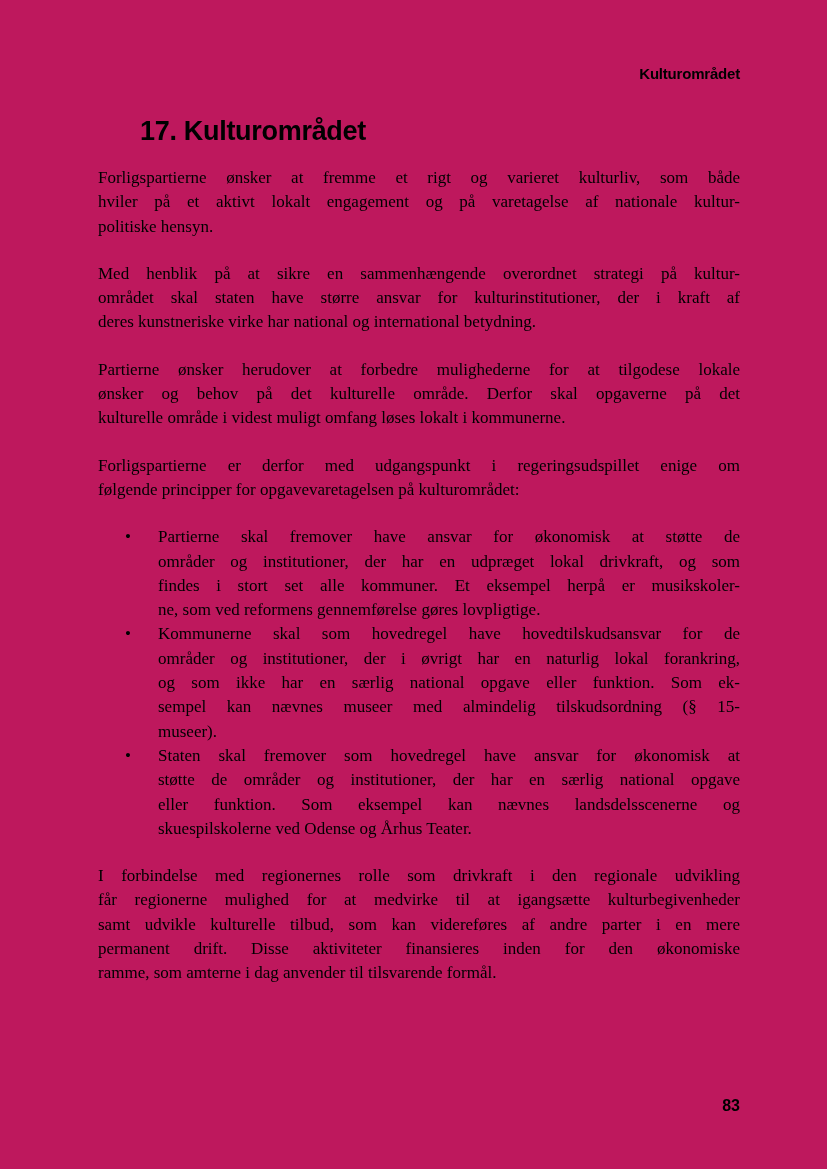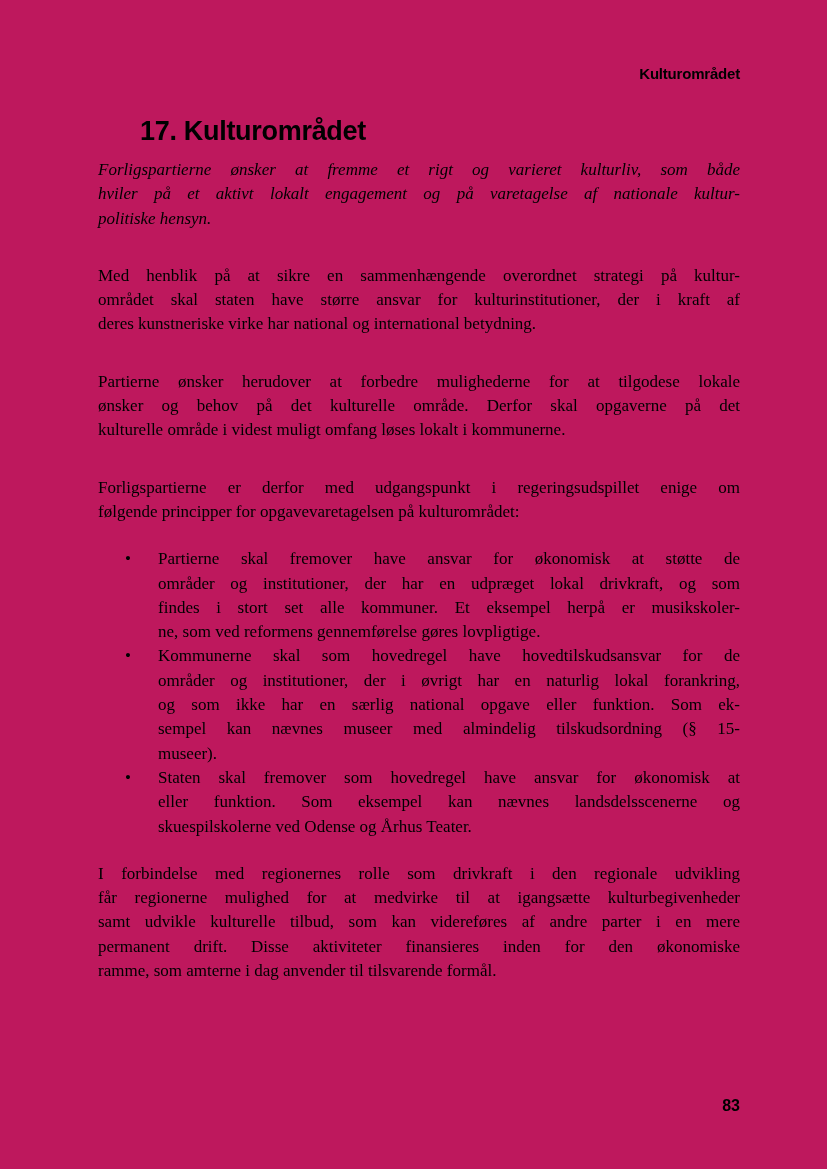--- a/index.html
+++ b/index.html
@@ -41,22 +41,22 @@
     line-height: 30px;
     letter-spacing: -0.3px;
     margin-left: 42px;
   }
 
   .bodytext {
     font-size: 17px;
     line-height: 24.3px;
   }
 
-  .para { margin-top: 33px; }
-  h1.title + .para { margin-top: 12px; font-style: italic; }
+  .para { margin-top: 23px; }
+  h1.title + .para { margin-top: 20px; }
 
   .line {
     text-align: justify;
     text-align-last: justify;
     white-space: normal;
   }
   .line.last {
     text-align-last: left;
   }
 
@@ -132,20 +132,21 @@
         <span class="marker">•</span>
         <div class="line">Kommunerne skal som hovedregel have hovedtilskudsansvar for de</div>
         <div class="line">områder og institutioner, der i øvrigt har en naturlig lokal forankring,</div>
         <div class="line">og som ikke har en særlig national opgave eller funktion. Som ek-</div>
         <div class="line">sempel kan nævnes museer med almindelig tilskudsordning (§ 15-</div>
         <div class="line last">museer).</div>
       </li>
       <li>
         <span class="marker">•</span>
         <div class="line">Staten skal fremover som hovedregel have ansvar for økonomisk at</div>
+        <div class="line">støtte de områder og institutioner, der har en særlig national opgave</div>
         <div class="line">eller funktion. Som eksempel kan nævnes landsdelsscenerne og</div>
         <div class="line last">skuespilskolerne ved Odense og Århus Teater.</div>
       </li>
     </ul>
 
     <div class="bodytext">
       <div class="line">I forbindelse med regionernes rolle som drivkraft i den regionale udvikling</div>
       <div class="line">får regionerne mulighed for at medvirke til at igangsætte kulturbegivenheder</div>
       <div class="line">samt udvikle kulturelle tilbud, som kan videreføres af andre parter i en mere</div>
       <div class="line">permanent drift. Disse aktiviteter finansieres inden for den økonomiske</div>

